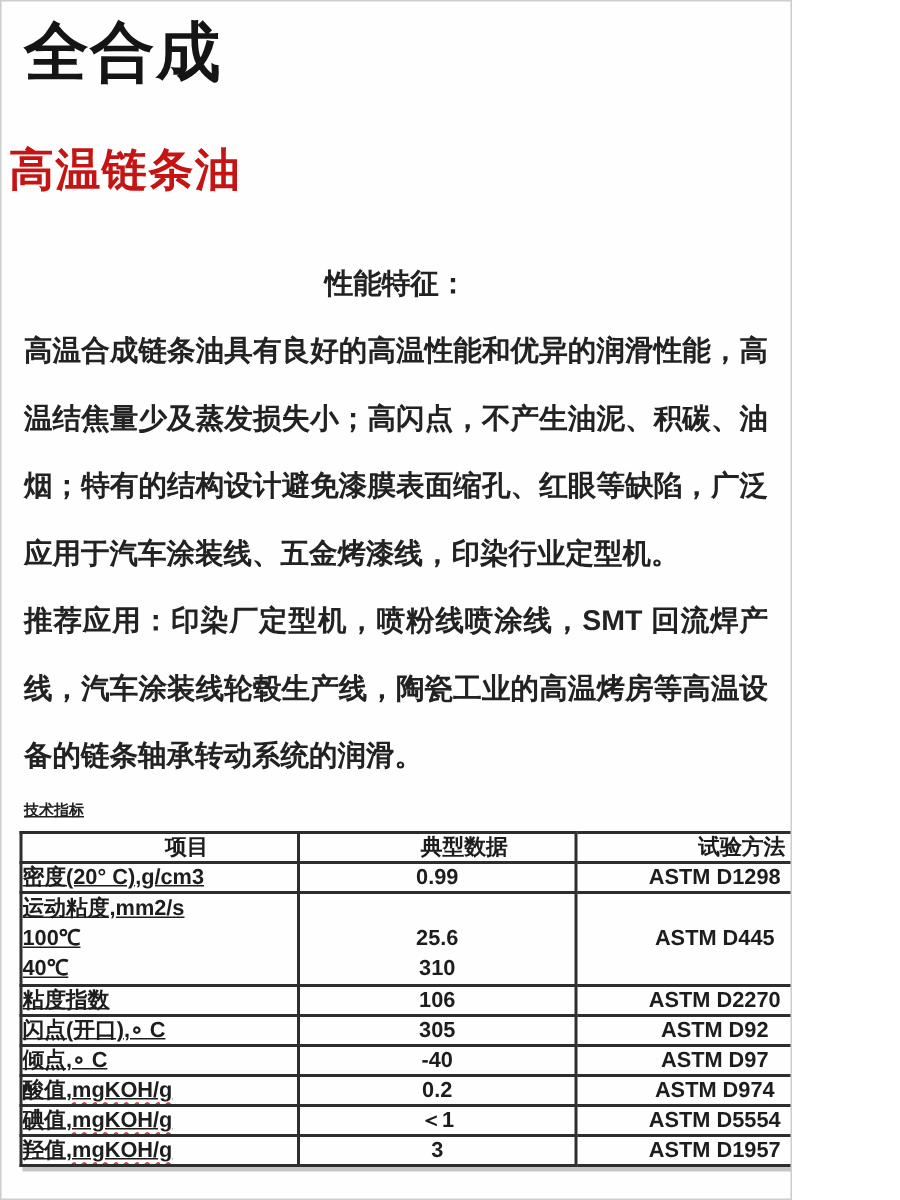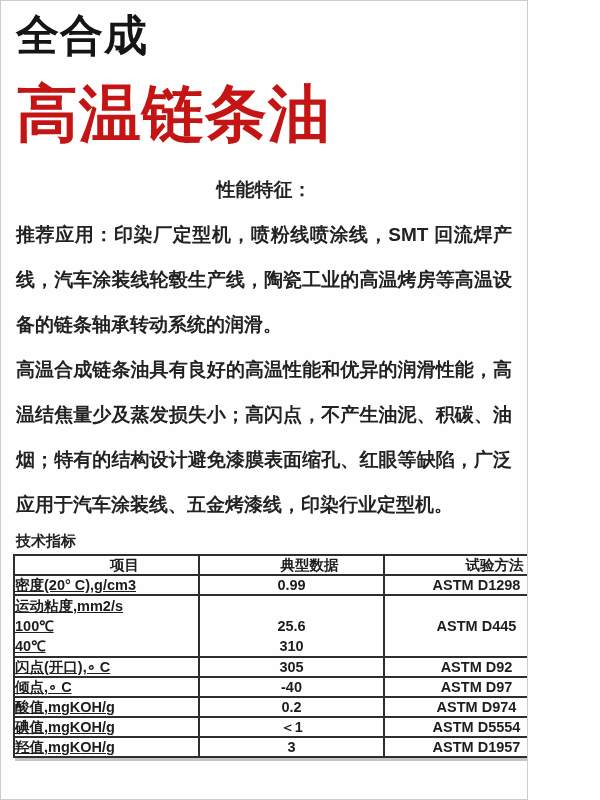--- a/index.html
+++ b/index.html
@@ -13,36 +13,36 @@
     font-family: "Liberation Sans", sans-serif;
     color: #1b1b1b;
   }
   .title-black {
     margin: 10px 15px 0 15px;
     font-size: 43px; line-height: 48px;
     font-weight: 900; color: #151515;
     letter-spacing: 1px;
   }
   .title-red {
-    margin: 30px 15px 0 15px;
-    font-size: 62px; line-height: 50px;
+    margin: 30px 15px 0 5px;
+    font-size: 30px; line-height: 50px;
     font-weight: 900; color: #c51414;
     letter-spacing: 1px;
   }
   .bodytext {
     margin: 28px 15px 0 15px;
     font-size: 19px; line-height: 45px;
     font-weight: 600; color: #222222;
   }
   .bodytext p { margin: 0; text-align: justify; text-justify: inter-ideograph; }
   .bodytext p.heading { text-align: center; }
   .specs-caption {
     margin: 4px 0 0 15px;
-    font-size: 15px; line-height: 20px;
-    font-weight: 600; color: #222222;
+    font-size: 10px; line-height: 20px;
+    font-weight: 600; color: #222222; text-decoration: underline;
   }
   table.specs {
     margin: 3px 0 0 12px;
     border-collapse: collapse;
     table-layout: fixed;
     width: 555px;
     box-shadow: 2px 3px 0 rgba(0,0,0,0.22);
   }
   table.specs col { width: 185px; }
   table.specs th, table.specs td {
@@ -73,22 +73,22 @@
 <body>
 
 <div class="page">
 
   <div class="title-black">全合成</div>
 
   <div class="title-red" style="color: rgb(197, 20, 20);">高温链条油</div>
 
   <div class="bodytext">
     <p class="heading">性能特征：</p>
+    <p>高温合成链条油具有良好的高温性能和优异的润滑性能，高温结焦量少及蒸发损失小；高闪点，不产生油泥、积碳、油烟；特有的结构设计避免漆膜表面缩孔、红眼等缺陷，广泛应用于汽车涂装线、五金烤漆线，印染行业定型机。</p>
     <p>推荐应用：印染厂定型机，喷粉线喷涂线，SMT 回流焊产线，汽车涂装线轮毂生产线，陶瓷工业的高温烤房等高温设备的链条轴承转动系统的润滑。</p>
-    <p>高温合成链条油具有良好的高温性能和优异的润滑性能，高温结焦量少及蒸发损失小；高闪点，不产生油泥、积碳、油烟；特有的结构设计避免漆膜表面缩孔、红眼等缺陷，广泛应用于汽车涂装线、五金烤漆线，印染行业定型机。</p>
   </div>
 
   <div class="specs-caption">技术指标</div>
 
   <table class="specs">
     <colgroup>
         <col>
         <col>
         <col>
       </colgroup>
@@ -112,20 +112,25 @@
             <div>40℃</div>
           </td>
           <td class="c-value multiline">
             <div>&nbsp;</div>
             <div>25.6</div>
             <div>310</div>
           </td>
           <td class="c-method">ASTM D445</td>
         </tr>
         <tr>
+          <td class="c-item">粘度指数</td>
+          <td class="c-value">106</td>
+          <td class="c-method">ASTM D2270</td>
+        </tr>
+        <tr>
           <td class="c-item">闪点(开口),∘ C</td>
           <td class="c-value">305</td>
           <td class="c-method">ASTM D92</td>
         </tr>
         <tr>
           <td class="c-item">倾点,∘ C</td>
           <td class="c-value">-40</td>
           <td class="c-method">ASTM D97</td>
         </tr>
         <tr>

